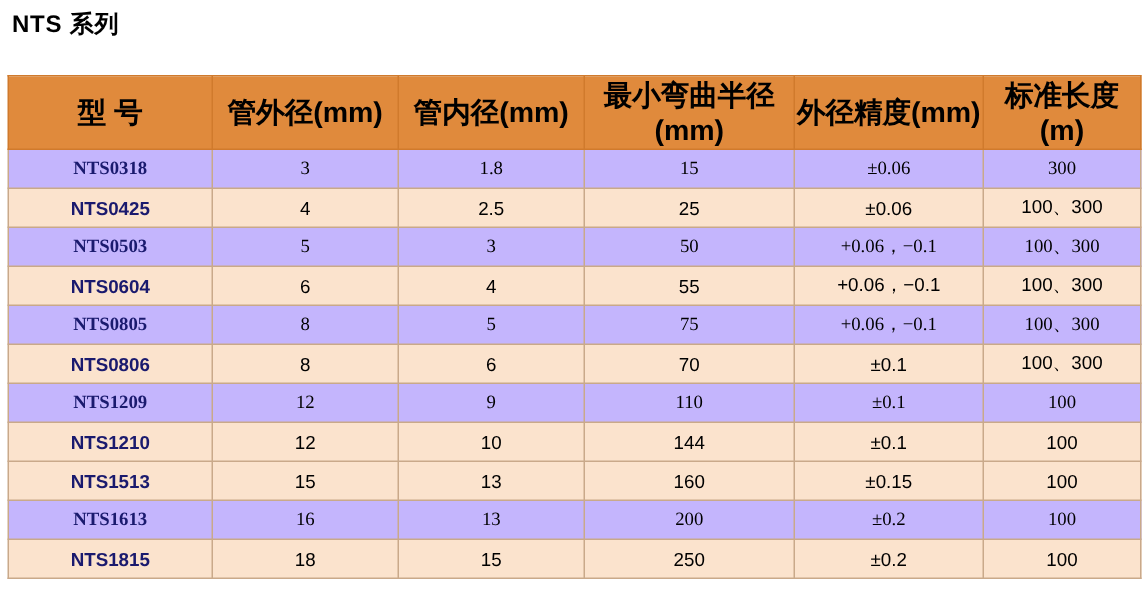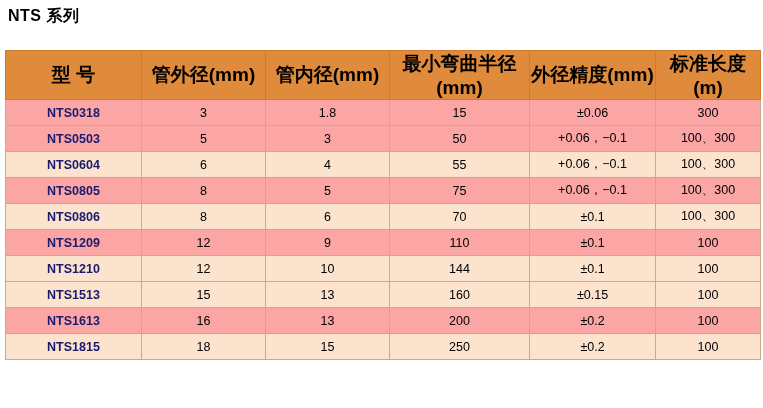--- a/index.html
+++ b/index.html
@@ -44,21 +44,22 @@
   }
   table.spec thead th {
     background: #e08a3c;
     color: #000000;
     font-weight: bold;
     font-size: 19px;
     border: 1px solid #d07a2c;
     height: 26px;
   }
   table.spec tbody tr.odd td {
-    background: #fca5a5;
+    background: #c4b5fd;
+    font-family: Liberation Serif, serif;
   }
   table.spec tbody tr.even td {
     background: #fbe3cd;
   }
   td.model {
     font-weight: bold;
     color: #1a1a6e;
     font-size: 12.5px;
   }
   tbody tr.even td.model {
@@ -98,20 +99,28 @@
       </tr>
     </thead>
     <tbody>
       <tr class="odd">
         <td class="model">NTS0318</td>
         <td>3</td>
         <td>1.8</td>
         <td>15</td>
         <td>±0.06</td>
         <td>300</td>
+      </tr>
+      <tr class="even">
+        <td class="model">NTS0425</td>
+        <td>4</td>
+        <td>2.5</td>
+        <td>25</td>
+        <td>±0.06</td>
+        <td>100、300</td>
       </tr>
       <tr class="odd">
         <td class="model">NTS0503</td>
         <td>5</td>
         <td>3</td>
         <td>50</td>
         <td>+0.06，−0.1</td>
         <td>100、300</td>
       </tr>
       <tr class="even">

